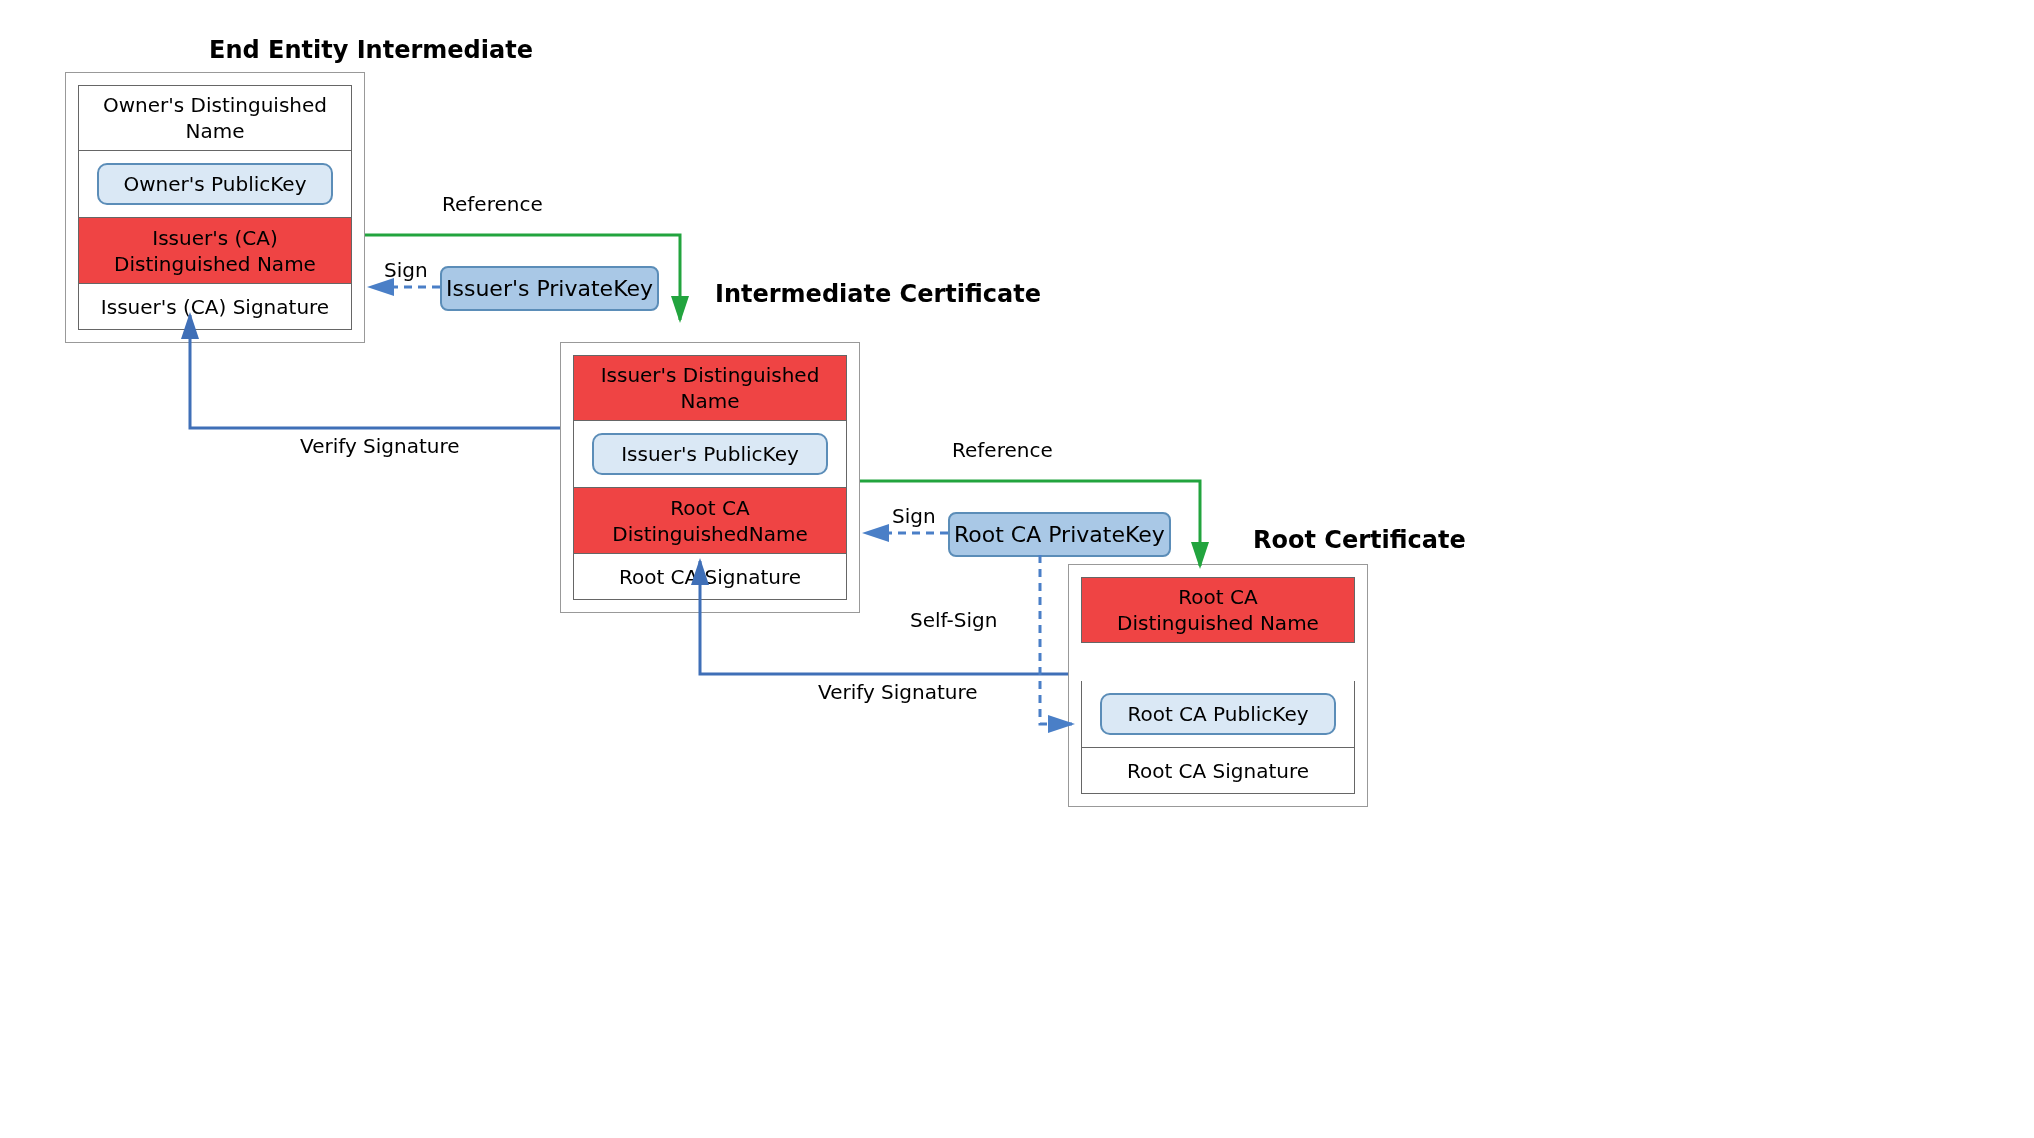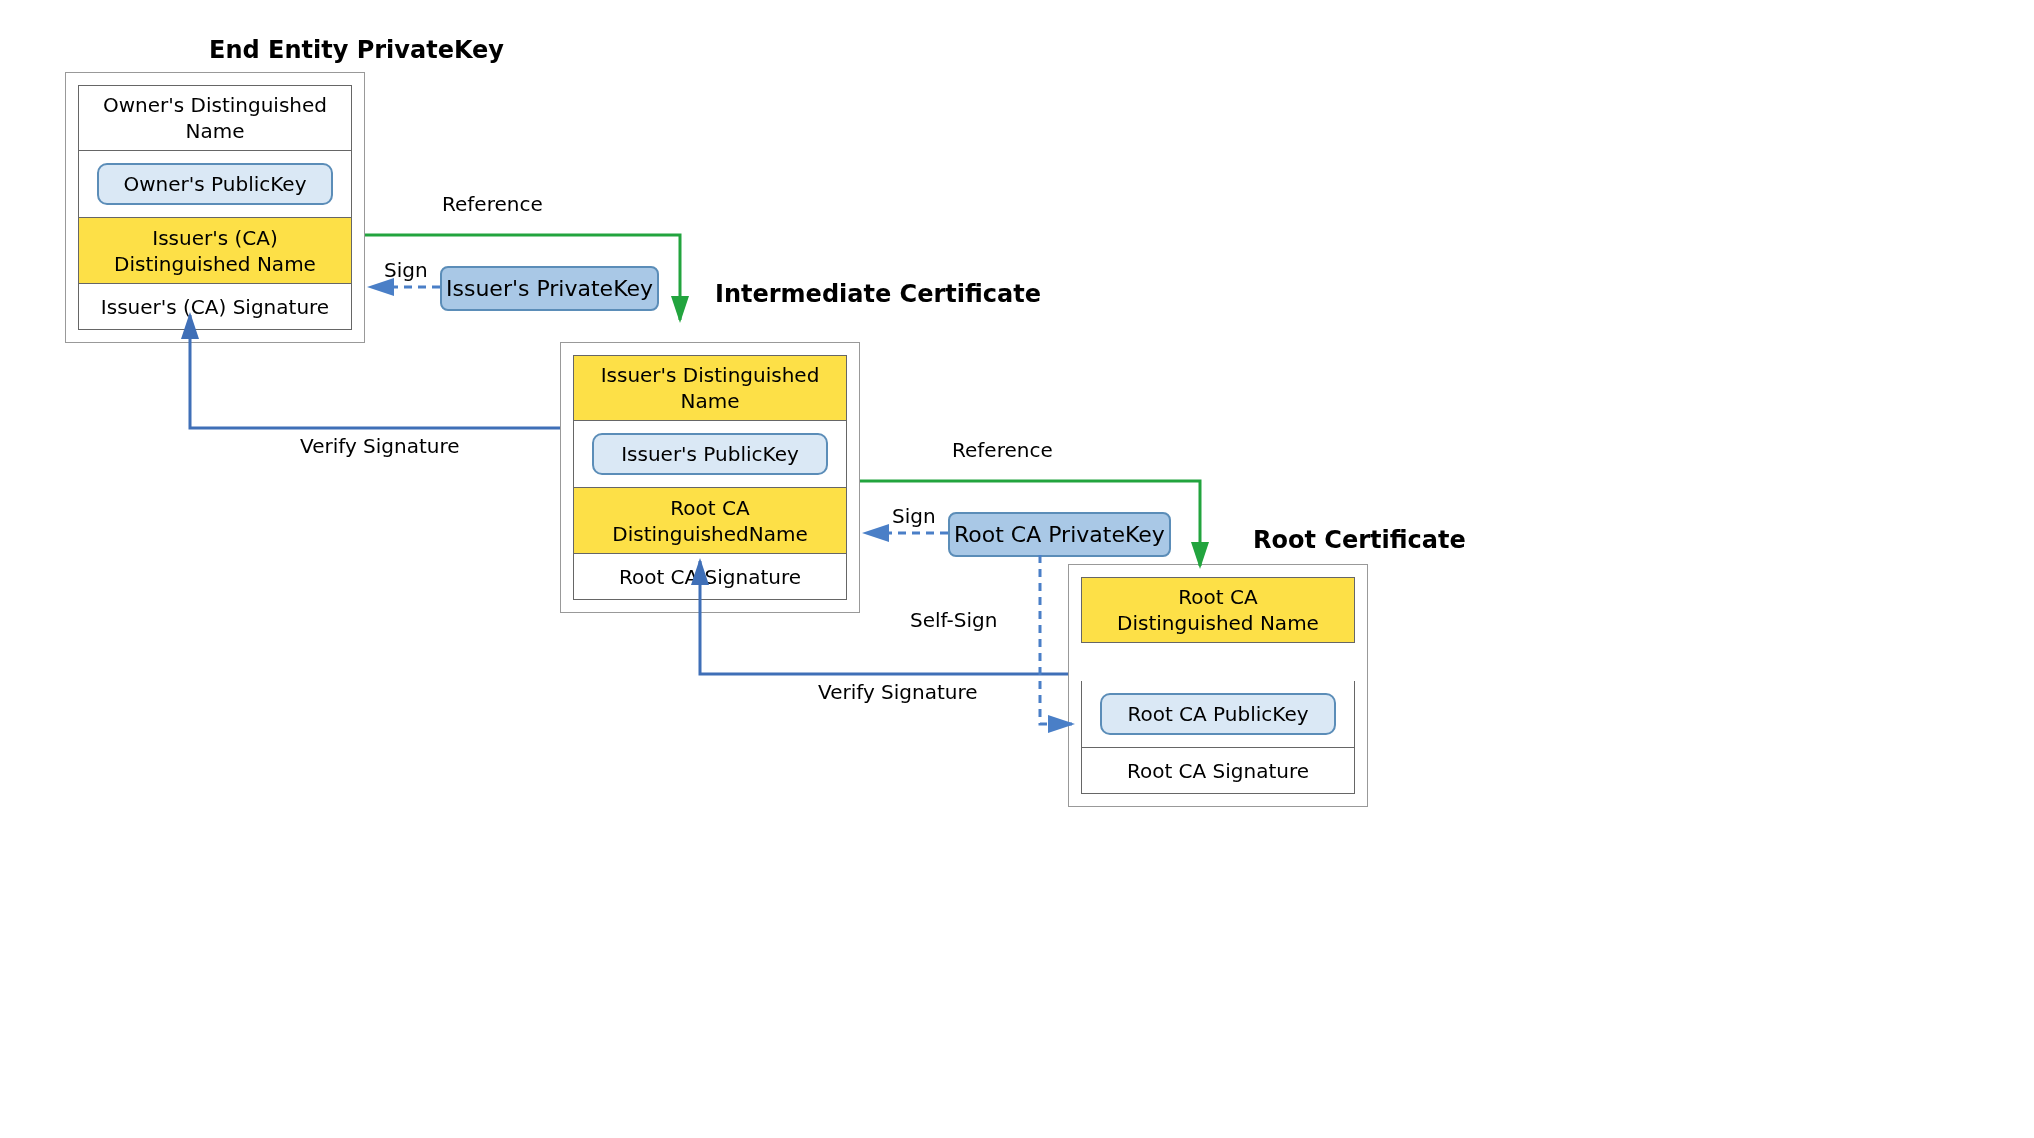--- a/index.html
+++ b/index.html
@@ -26,21 +26,21 @@
     border: 1px solid #666;
     text-align: center;
     font-size: 20px;
     display: flex;
     flex-direction: column;
     align-items: center;
     justify-content: center;
     line-height: 1.3;
   }
   .cell-white { background: #ffffff; }
-  .cell-green { background: #fde047; }
+  .cell-green { background: #ef4444; }
   .pill {
     background: #dae8f5;
     border: 2px solid #5b8db8;
     border-radius: 10px;
     padding: 6px 18px;
     font-size: 20px;
     text-align: center;
   }
   .pill-inner { margin: 6px 10px; }
   .key-box {
@@ -61,21 +61,21 @@
   svg.overlay {
     position: absolute;
     top: 0; left: 0;
     width: 2034px; height: 1138px;
     pointer-events: none;
   }
 </style>
 </head>
 <body>
 
-<div class="cert-title" style="left:209px; top:36px;">End Entity PrivateKey</div>
+<div class="cert-title" style="left:209px; top:36px;">End Entity Intermediate</div>
 <div class="cert-title" style="left:715px; top:280px;">Intermediate Certificate</div>
 <div class="cert-title" style="left:1253px; top:526px;">Root Certificate</div>
 
 <div class="cert-box" style="left:65px; top:72px; width:300px;">
   <div class="cell cell-white" style="height:66px;">
     <span>Owner's Distinguished</span>
     <span>Name</span>
   </div>
   <div class="cell cell-white" style="border-top:none; padding:6px 8px;">
     <div class="pill pill-inner" style="width:92%;">Owner's PublicKey</div>

